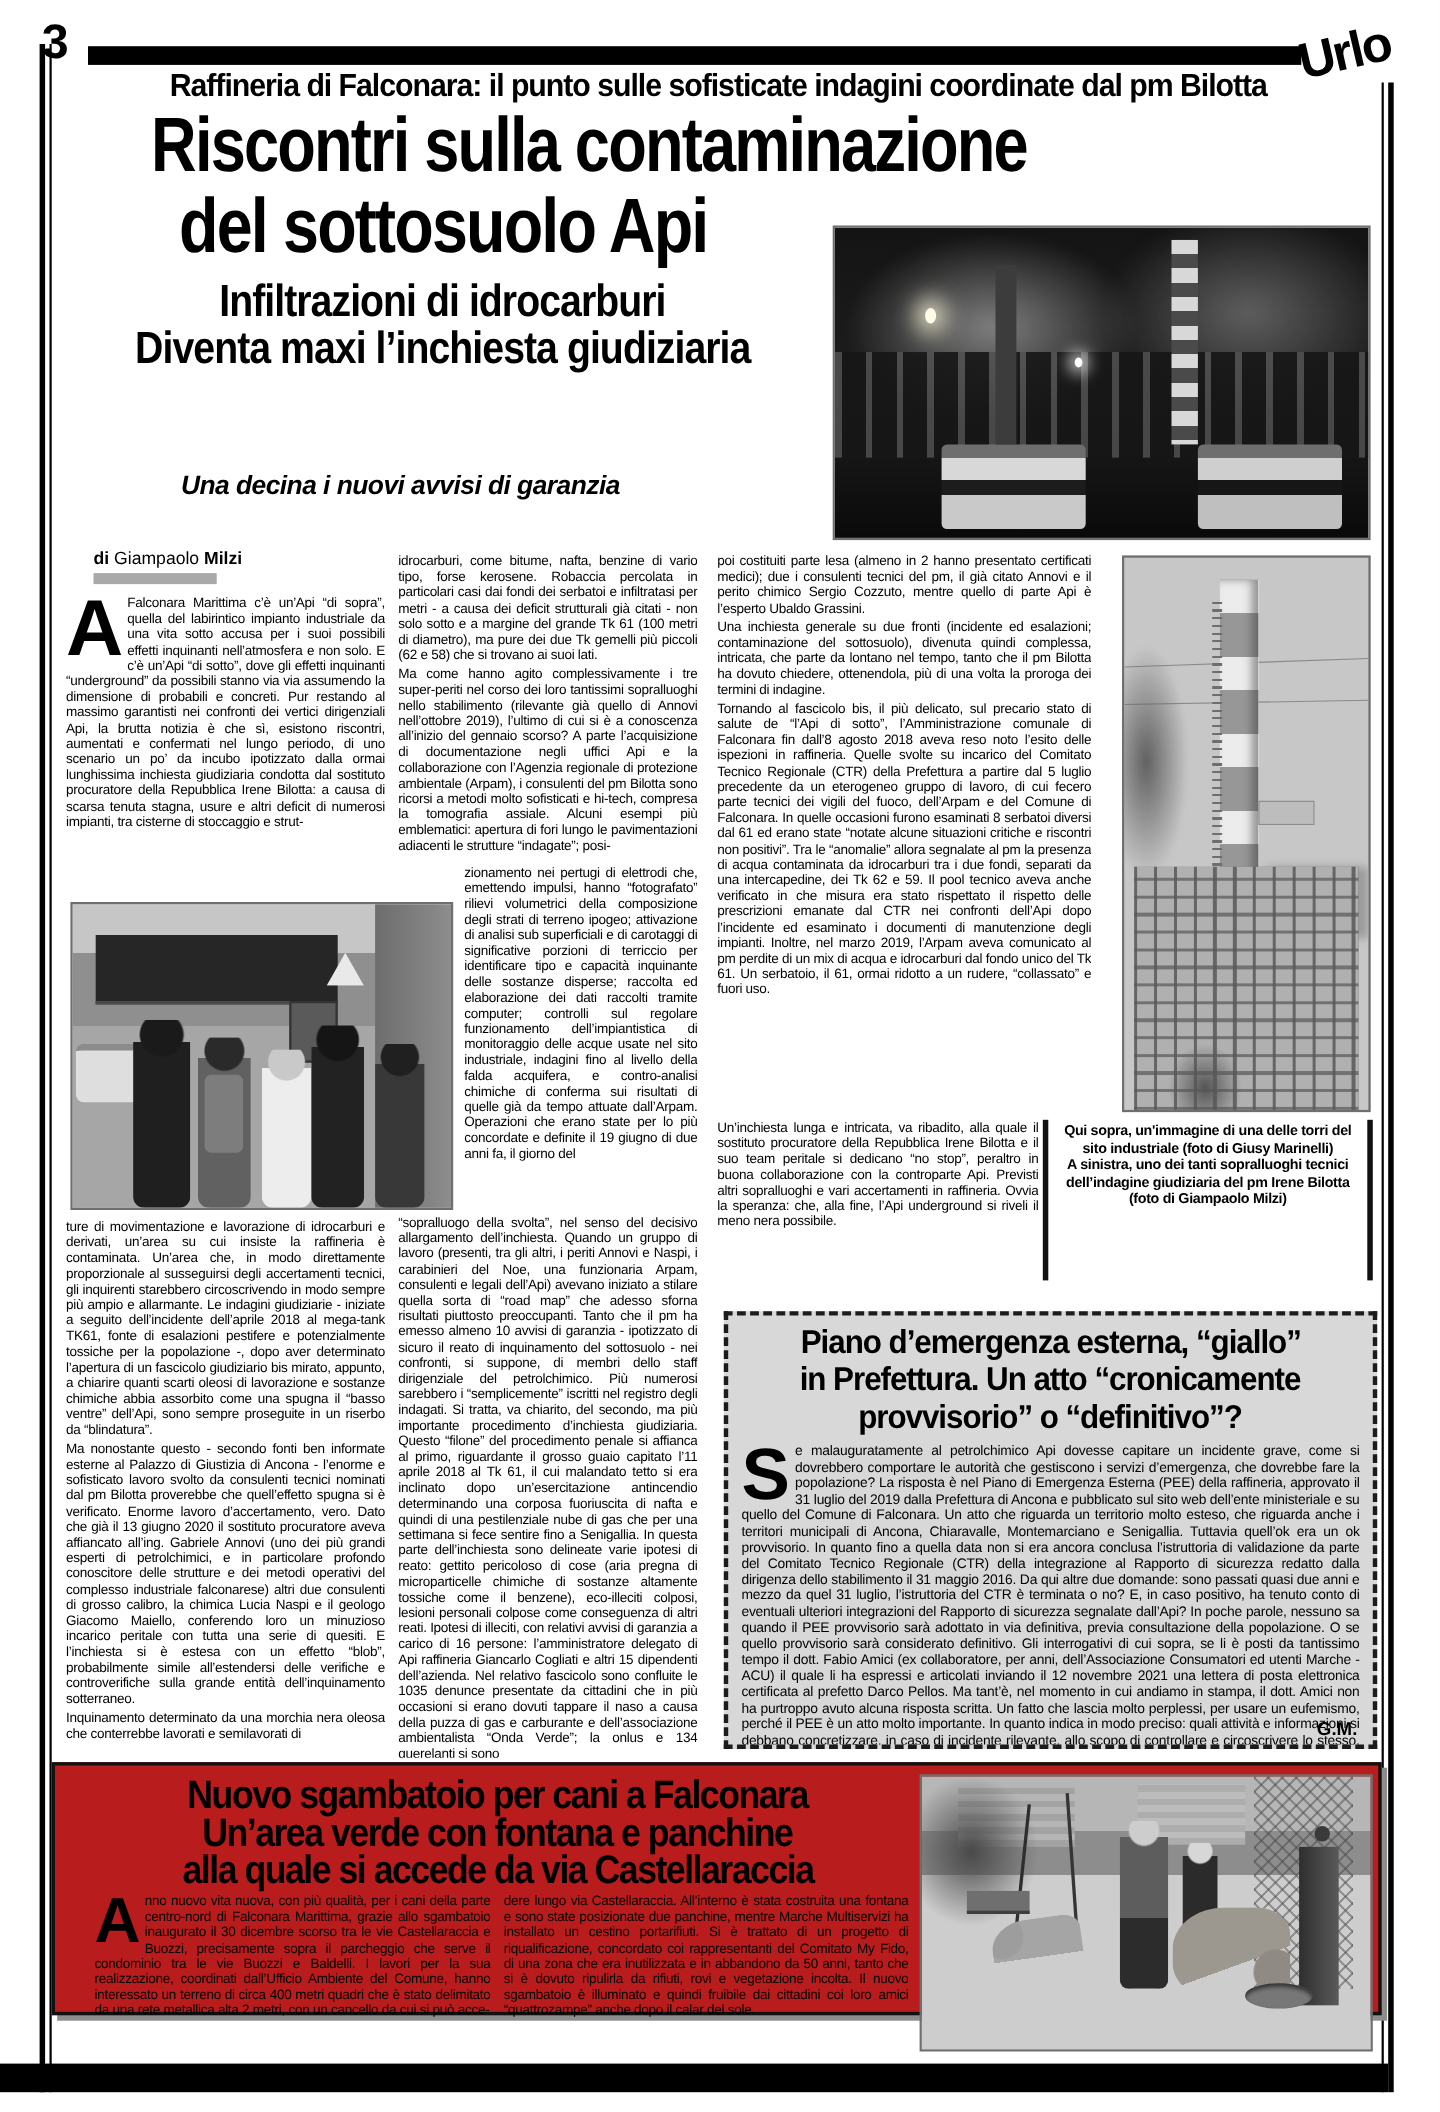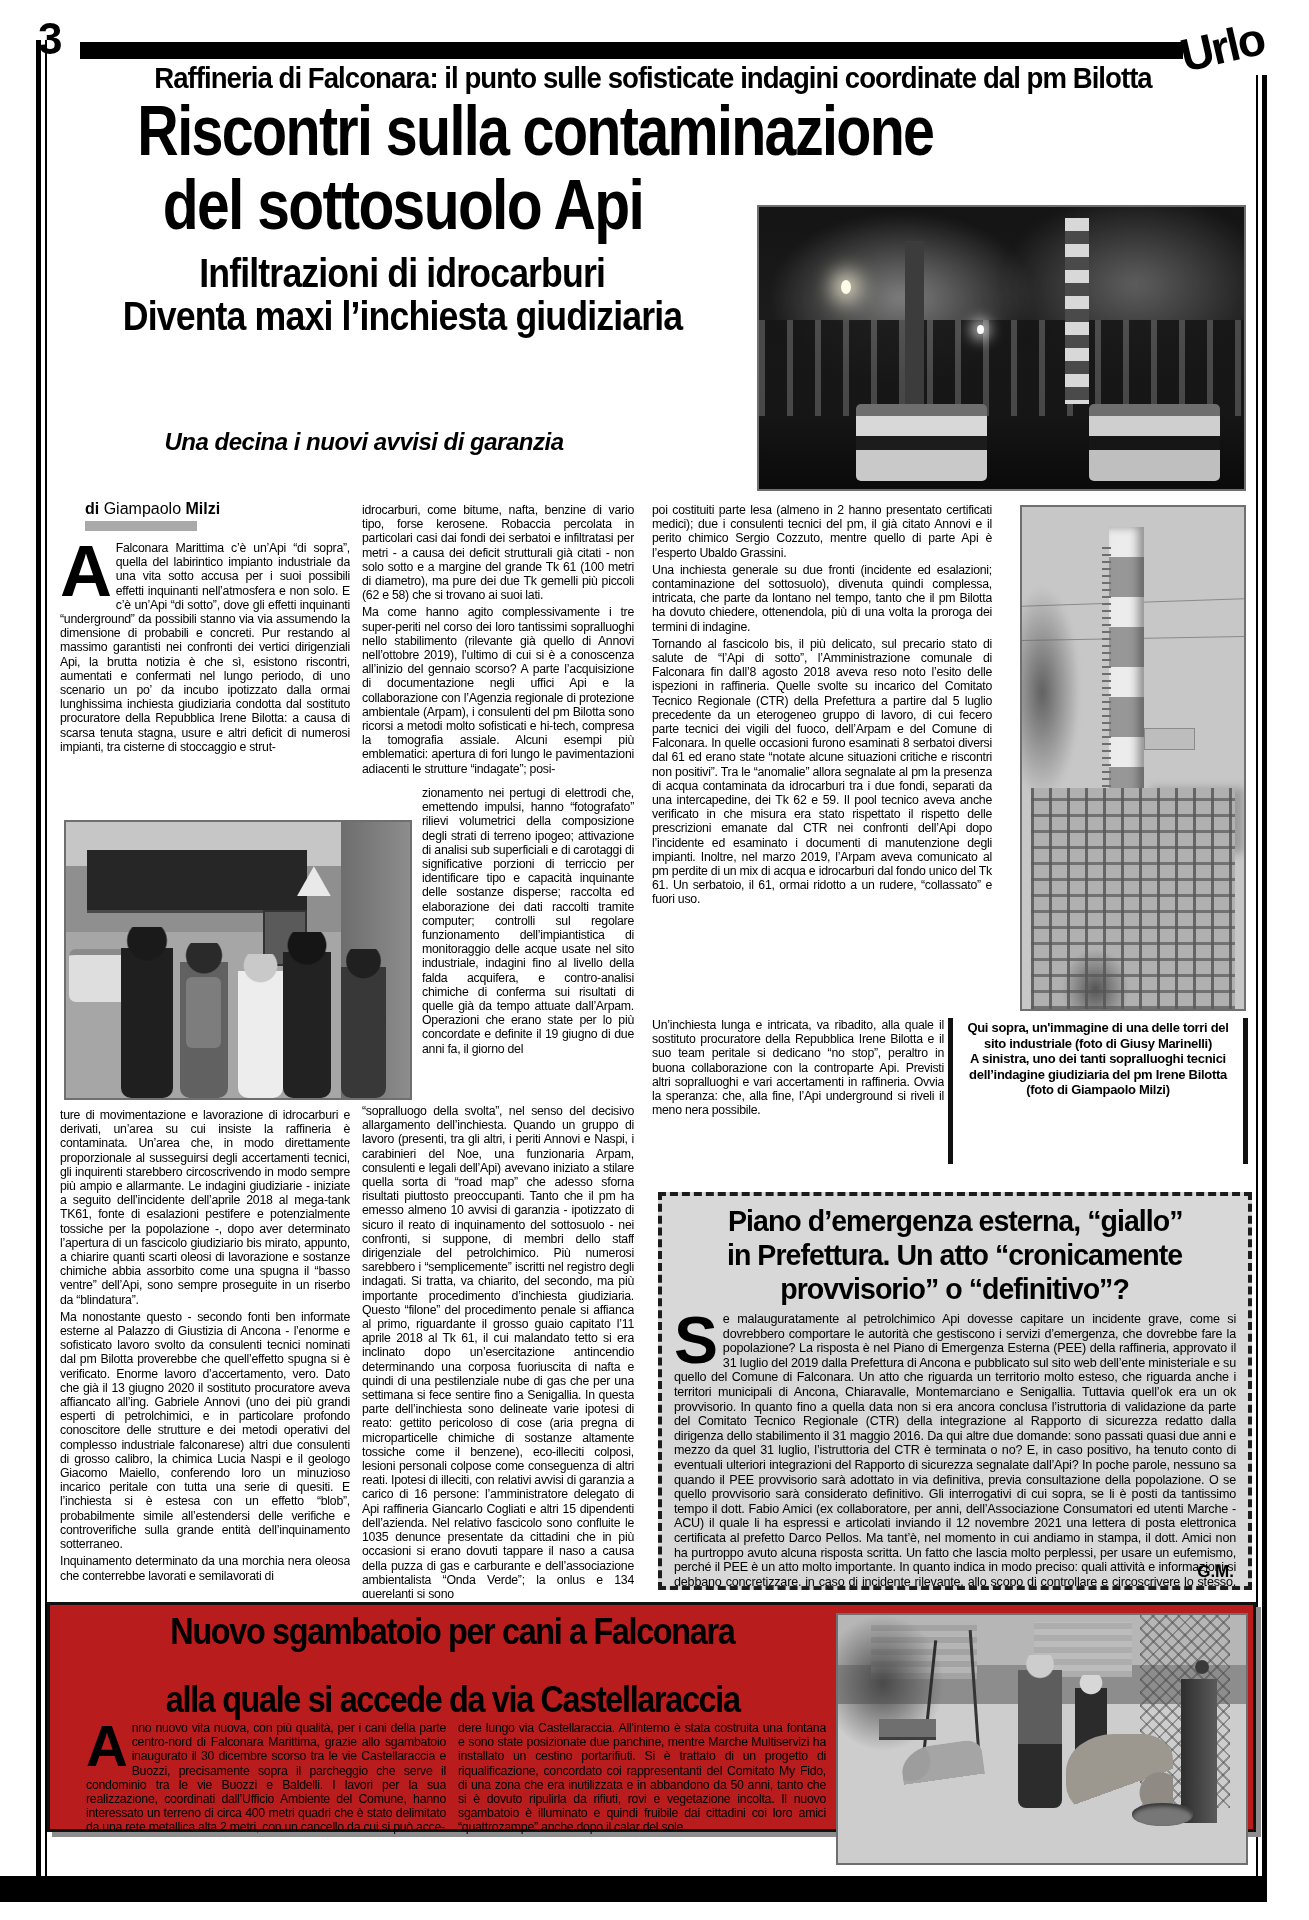--- a/index.html
+++ b/index.html
@@ -147,20 +147,23 @@
     <div class="pee-body">
       <span class="dc-s">S</span><span>e malauguratamente al petrolchimico Api dovesse capitare un incidente grave, come si dovrebbero comportare le autorità che gestiscono i servizi d’emergenza, che dovrebbe fare la popolazione? La risposta è nel Piano di Emergenza Esterna (PEE) della raffineria, approvato il 31 luglio del 2019 dalla Prefettura di Ancona e pubblicato sul sito web dell’ente ministeriale e su quello del Comune di Falconara. Un atto che riguarda un territorio molto esteso, che riguarda anche i territori municipali di Ancona, Chiaravalle, Montemarciano e Senigallia. Tuttavia quell’ok era un ok provvisorio. In quanto fino a quella data non si era ancora conclusa l’istruttoria di validazione da parte del Comitato Tecnico Regionale (CTR) della integrazione al Rapporto di sicurezza redatto dalla dirigenza dello stabilimento il 31 maggio 2016. Da qui altre due domande: sono passati quasi due anni e mezzo da quel 31 luglio, l’istruttoria del CTR è terminata o no? E, in caso positivo, ha tenuto conto di eventuali ulteriori integrazioni del Rapporto di sicurezza segnalate dall’Api? In poche parole, nessuno sa quando il PEE provvisorio sarà adottato in via definitiva, previa consultazione della popolazione. O se quello provvisorio sarà considerato definitivo. Gli interrogativi di cui sopra, se li è posti da tantissimo tempo il dott. Fabio Amici (ex collaboratore, per anni, dell’Associazione Consumatori ed utenti Marche - ACU) il quale li ha espressi e articolati inviando il 12 novembre 2021 una lettera di posta elettronica certificata al prefetto Darco Pellos. Ma tant’è, nel momento in cui andiamo in stampa, il dott. Amici non ha purtroppo avuto alcuna risposta scritta. Un fatto che lascia molto perplessi, per usare un eufemismo, perché il PEE è un atto molto importante. In quanto indica in modo preciso: quali attività e informazioni si debbano concretizzare, in caso di incidente rilevante, allo scopo di controllare e circoscrivere lo stesso, minimizzarne gli effetti e limitare i danni per la salute umana, i beni e l’ambiente; come si debba rendere noto l’incidente ai cittadini e quali misure comportamentali dovrebbero adottare gli stessi.</span>
     </div>
     <div class="abs" style="right:14px;bottom:4px;font-weight:bold;font-size:17px;">G.M.</div>
   </div>
 
   <div class="abs" style="left:47px;top:1602px;width:1209px;height:230px;box-sizing:border-box;border:3px solid #111;box-shadow:5px 5px 0 #8d8d8d;background:#b91c1c;">
     <div class="abs center" style="left:15px;top:6px;width:775px;">
       <span class="cond" style="font-size:36px;font-weight:bold;letter-spacing:-1.5px;transform:scaleX(.9);">Nuovo sgambatoio per cani a Falconara</span>
     </div>
+    <div class="abs center" style="left:15px;top:40px;width:775px;">
+      <span class="cond" style="font-size:36px;font-weight:bold;letter-spacing:-1.5px;transform:scaleX(.9);">Un’area verde con fontana e panchine</span>
+    </div>
     <div class="abs center" style="left:15px;top:74px;width:775px;">
       <span class="cond" style="font-size:36px;font-weight:bold;letter-spacing:-1.5px;transform:scaleX(.9);">alla quale si accede da via Castellaraccia</span>
     </div>
     <div class="colbox" style="left:36px;top:116px;width:360px;height:140px;">
       <p class="bt"><span class="dc-a2">A</span><span>nno nuovo vita nuova, con più qualità, per i cani della parte centro-nord di Falconara Marittima, grazie allo sgambatoio inaugurato il 30 dicembre scorso tra le vie Castellaraccia e Buozzi, precisamente sopra il parcheggio che serve il condominio tra le vie Buozzi e Baldelli. I lavori per la sua realizzazione, coordinati dall’Ufficio Ambiente del Comune, hanno interessato un terreno di circa 400 metri quadri che è stato delimitato da una rete metallica alta 2 metri, con un cancello da cui si può acce-</span></p>
     </div>
     <div class="colbox" style="left:408px;top:116px;width:368px;height:140px;">
       <p class="bt">dere lungo via Castellaraccia. All’interno è stata costruita una fontana e sono state posizionate due panchine, mentre Marche Multiservizi ha installato un cestino portarifiuti. Si è trattato di un progetto di riqualificazione, concordato coi rappresentanti del Comitato My Fido, di una zona che era inutilizzata e in abbandono da 50 anni, tanto che si è dovuto ripulirla da rifiuti, rovi e vegetazione incolta. Il nuovo sgambatoio è illuminato e quindi fruibile dai cittadini coi loro amici “quattrozampe” anche dopo il calar del sole.</p>
     </div>
 

